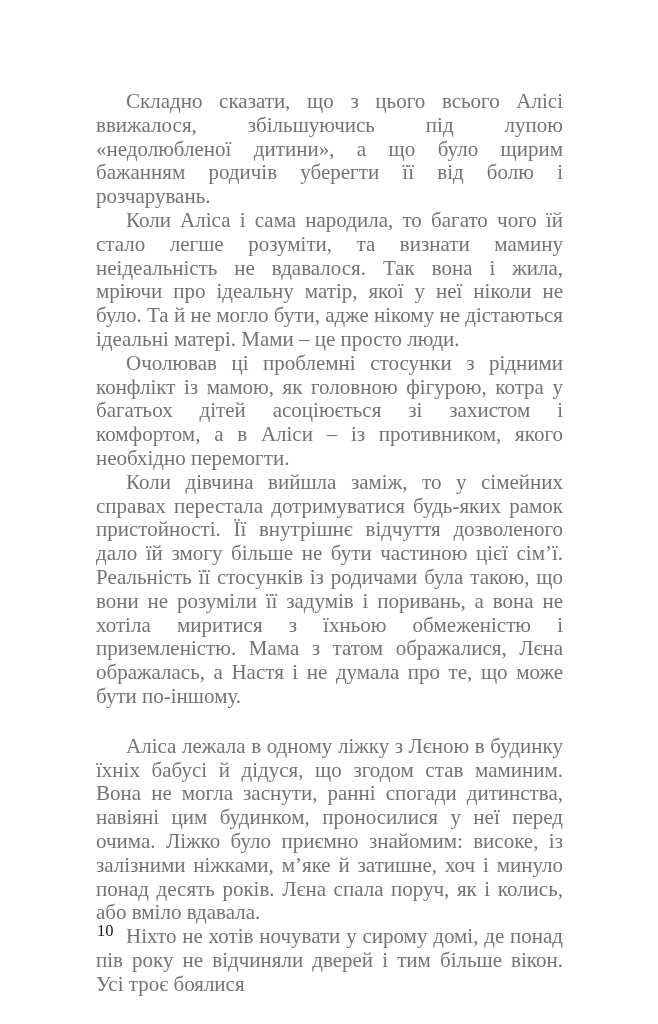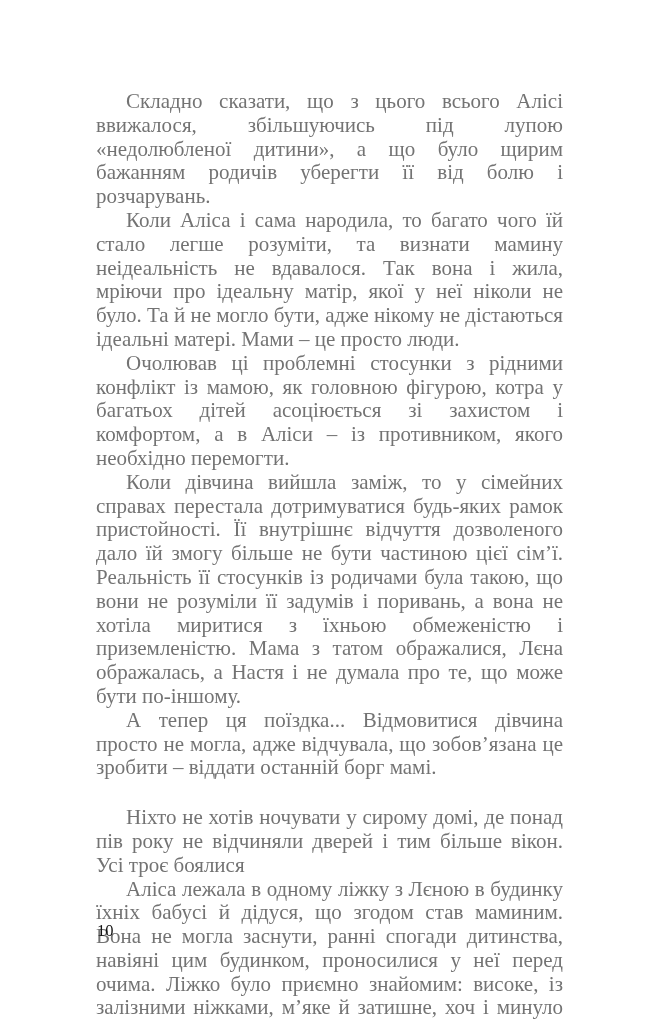--- a/index.html
+++ b/index.html
@@ -48,19 +48,18 @@
 </style>
 </head>
 <body>
 
 <div class="page">
   <div class="text-block">
     <p>Складно сказати, що з цього всього Алісі ввижалося, збільшуючись під лупою «недолюбленої дитини», а що було щирим бажанням родичів уберегти її від болю і розчарувань.</p>
     <p>Коли Аліса і сама народила, то багато чого їй стало легше розуміти, та визнати мамину неідеальність не вдавалося. Так вона і жила, мріючи про ідеальну матір, якої у неї ніколи не було. Та й не могло бути, адже нікому не дістаються ідеальні матері. Мами – це просто люди.</p>
     <p>Очолював ці проблемні стосунки з рідними конфлікт із мамою, як головною фігурою, котра у багатьох дітей асоціюється зі захистом і комфортом, а в Аліси – із противником, якого необхідно перемогти.</p>
     <p>Коли дівчина вийшла заміж, то у сімейних справах перестала дотримуватися будь-яких рамок пристойності. Її внутрішнє відчуття дозволеного дало їй змогу більше не бути частиною цієї сім’ї. Реальність її стосунків із родичами була такою, що вони не розуміли її задумів і поривань, а вона не хотіла миритися з їхньою обмеженістю і приземленістю. Мама з татом ображалися, Лєна ображалась, а Настя і не думала про те, що може бути по-іншому.</p>
-    <p>А тепер ця поїздка... Відмовитися дівчина просто не могла, адже відчувала, що зобов’язана це зробити – віддати останній борг мамі.</p>
     <div class="section-break"></div>
+    <p>Аліса лежала в одному ліжку з Лєною в будинку їхніх бабусі й дідуся, що згодом став маминим. Вона не могла заснути, ранні спогади дитинства, навіяні цим будинком, проносилися у неї перед очима. Ліжко було приємно знайомим: високе, із залізними ніжками, м’яке й затишне, хоч і минуло понад десять років. Лєна спала поруч, як і колись, або вміло вдавала.</p>
     <p>Ніхто не хотів ночувати у сирому домі, де понад пів року не відчиняли дверей і тим більше вікон. Усі троє боялися</p>
-    <p>Аліса лежала в одному ліжку з Лєною в будинку їхніх бабусі й дідуся, що згодом став маминим. Вона не могла заснути, ранні спогади дитинства, навіяні цим будинком, проносилися у неї перед очима. Ліжко було приємно знайомим: високе, із залізними ніжками, м’яке й затишне, хоч і минуло понад десять років. Лєна спала поруч, як і колись, або вміло вдавала.</p>
   </div>
   <div class="page-number">10</div>
 </div>
 
 </body></html>

